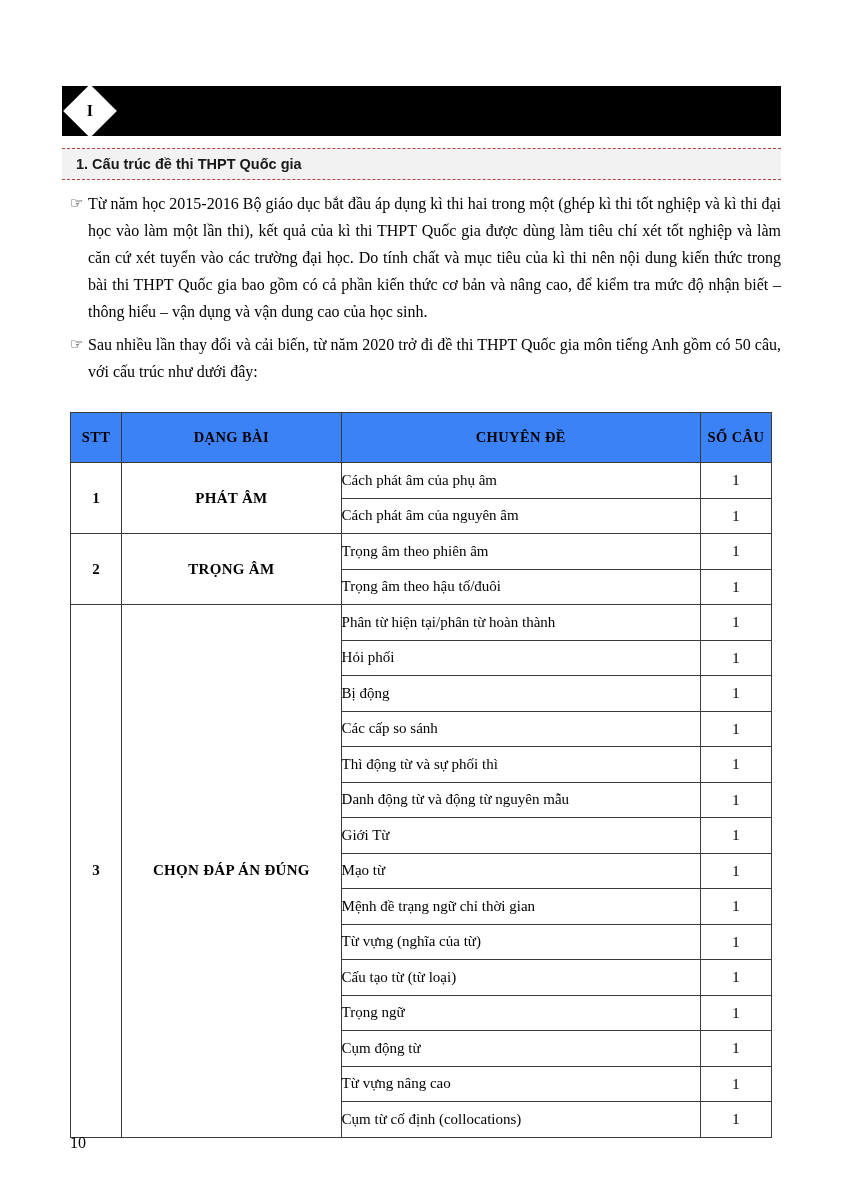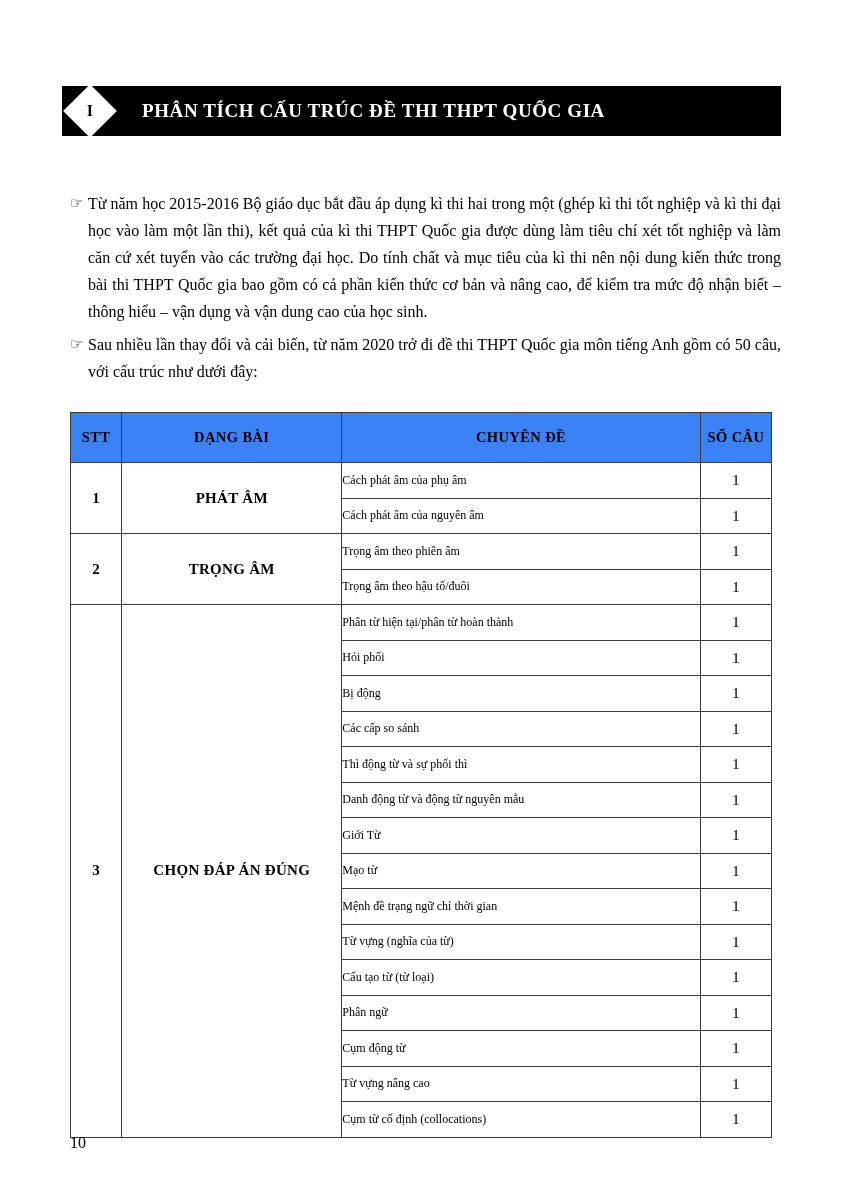--- a/index.html
+++ b/index.html
@@ -159,21 +159,21 @@
     text-align: center;
     vertical-align: middle;
     font-weight: bold;
     font-size: 15px;
     letter-spacing: 0.3px;
     margin-left: 34px;
   }
   .cell-chuyen {
     text-align: left;
     vertical-align: middle;
-    font-size: 12px;
+    font-size: 15px;
     padding: 6px 0 6px 16px;
     height: 35.5px;
   }
   .cell-so {
     text-align: center;
     vertical-align: middle;
     font-size: 15.5px;
   }
 
   
@@ -189,23 +189,25 @@
 </head>
 <body>
 
 <div class="page">
 
   <div class="chapter-banner">
     <div class="chapter-diamond-wrap">
       <div class="chapter-diamond"></div>
       <div class="chapter-num">I</div>
     </div>
-    <div class="chapter-title">PHÂN TÍCH CẤU TRÚC ĐỀ THI THPT QUỐC GIA</div>
   </div>
 
+  <div class="section-heading">
+    <span class="section-heading-text">1. Cấu trúc đề thi THPT Quốc gia</span>
+  </div>
 
   <div class="body-block">
     <div class="bullet-para">
       <div class="bullet-icon">☞</div>
       <div class="bullet-text">Từ năm học 2015-2016 Bộ giáo dục bắt đầu áp dụng kì thi hai trong một (ghép kì thi tốt nghiệp và kì thi đại học vào làm một lần thi), kết quả của kì thi THPT Quốc gia được dùng làm tiêu chí xét tốt nghiệp và làm căn cứ xét tuyển vào các trường đại học. Do tính chất và mục tiêu của kì thi nên nội dung kiến thức trong bài thi THPT Quốc gia bao gồm có cả phần kiến thức cơ bản và nâng cao, để kiểm tra mức độ nhận biết – thông hiểu – vận dụng và vận dung cao của học sinh.</div>
     </div>
     <div class="bullet-para">
       <div class="bullet-icon">☞</div>
       <div class="bullet-text">Sau nhiều lần thay đổi và cải biến, từ năm 2020 trở đi đề thi THPT Quốc gia môn tiếng Anh gồm có 50 câu, với cấu trúc như dưới đây:</div>
     </div>
@@ -284,21 +286,21 @@
       </tr>
       <tr>
         <td class="cell-chuyen">Từ vựng (nghĩa của từ)</td>
         <td class="cell-so">1</td>
       </tr>
       <tr>
         <td class="cell-chuyen">Cấu tạo từ (từ loại)</td>
         <td class="cell-so">1</td>
       </tr>
       <tr>
-        <td class="cell-chuyen">Phân ngữ</td>
+        <td class="cell-chuyen">Trọng ngữ</td>
         <td class="cell-so">1</td>
       </tr>
       <tr>
         <td class="cell-chuyen">Cụm động từ</td>
         <td class="cell-so">1</td>
       </tr>
       <tr>
         <td class="cell-chuyen">Từ vựng nâng cao</td>
         <td class="cell-so">1</td>
       </tr>

